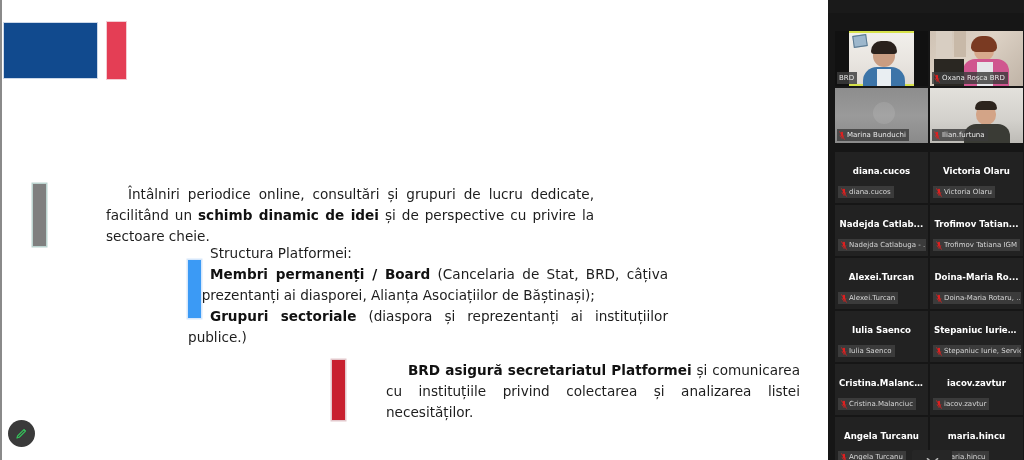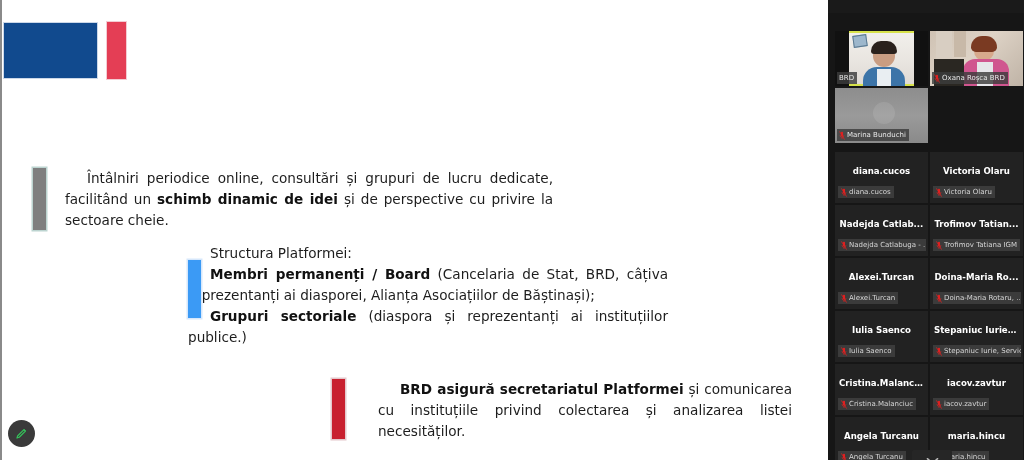--- a/index.html
+++ b/index.html
@@ -44,29 +44,29 @@
   .accent.blue{background:#3b9af5;box-shadow:0 0 0 1.5px #d6e7fb;}
   .accent.red{background:#c8202f;box-shadow:0 0 0 1.5px #e3c8cc;}
 
   .body-txt{
     font-size:13.6px;color:#1d1d1d;line-height:21px;
     text-align:justify;text-justify:inter-word;
   }
   .body-txt b{font-weight:bold;color:#111;}
   .indent{display:inline-block;width:22px;}
 
-  #block1{left:31px;top:168px;width:520px;}
+  #block1{left:31px;top:184px;width:520px;padding-left:41px;}
   #block1 .accent{height:62px;}
   #block1 .body-txt{margin-left:32px;}
 
   #block2{left:186px;top:243px;width:480px;}
   #block2 .accent{height:58px;top:17px;}
   #block2 .body-txt{}
 
-  #block3{left:330px;top:379px;width:460px;}
+  #block3{left:330px;top:360px;width:460px;padding-left:8px;}
   #block3 .accent{height:60px;}
   #block3 .body-txt{margin-left:46px;}
 
   .annot-btn{
     position:absolute;left:6px;top:420px;width:27px;height:27px;
     border-radius:50%;background:#3a3a3a;
     display:flex;align-items:center;justify-content:center;
   }
 
   
@@ -207,20 +207,34 @@
           <svg class="mic" width="6" height="9" viewBox="0 0 8 12">
             <rect x="2.6" y="1" width="2.8" height="6" rx="1.4" fill="#e02020"></rect>
             <path d="M1.4 5.6 a2.6 2.6 0 0 0 5.2 0" fill="none" stroke="#e02020" stroke-width="1"></path>
             <path d="M4 8.2 V10.6" stroke="#e02020" stroke-width="1"></path>
             <path d="M0.6 0.6 L7.4 11.4" stroke="#e02020" stroke-width="1.1"></path>
           </svg>
           <span>Marina Bunduchi</span>
         </div>
       </div>
 
+      <div class="vtile" style="background:linear-gradient(180deg,#e3e1dc 0%,#d2d0cb 60%,#bdbbb6 100%);">
+        <div style="position:absolute;left:46px;top:16px;width:20px;height:21px;border-radius:48%;background:#d3a487;"></div>
+        <div style="position:absolute;left:45px;top:13px;width:22px;height:9px;border-radius:11px 11px 3px 3px;background:#2c241d;"></div>
+        <div style="position:absolute;left:34px;top:36px;width:46px;height:20px;border-radius:12px 12px 0 0;background:#3a3b35;"></div>
+        <div class="tag">
+          <svg class="mic" width="6" height="9" viewBox="0 0 8 12">
+            <rect x="2.6" y="1" width="2.8" height="6" rx="1.4" fill="#e02020"></rect>
+            <path d="M1.4 5.6 a2.6 2.6 0 0 0 5.2 0" fill="none" stroke="#e02020" stroke-width="1"></path>
+            <path d="M4 8.2 V10.6" stroke="#e02020" stroke-width="1"></path>
+            <path d="M0.6 0.6 L7.4 11.4" stroke="#e02020" stroke-width="1.1"></path>
+          </svg>
+          <span>Ilian.furtuna</span>
+        </div>
+      </div>
     </div>
 
     <div class="plist">
 
       <div class="ptile">
         <div class="pname">diana.cucos</div>
         <div class="ptag">
           <svg class="mic" width="6" height="9" viewBox="0 0 8 12">
               <rect x="2.6" y="1" width="2.8" height="6" rx="1.4" fill="#e02020"></rect>
               <path d="M1.4 5.6 a2.6 2.6 0 0 0 5.2 0" fill="none" stroke="#e02020" stroke-width="1"></path>

